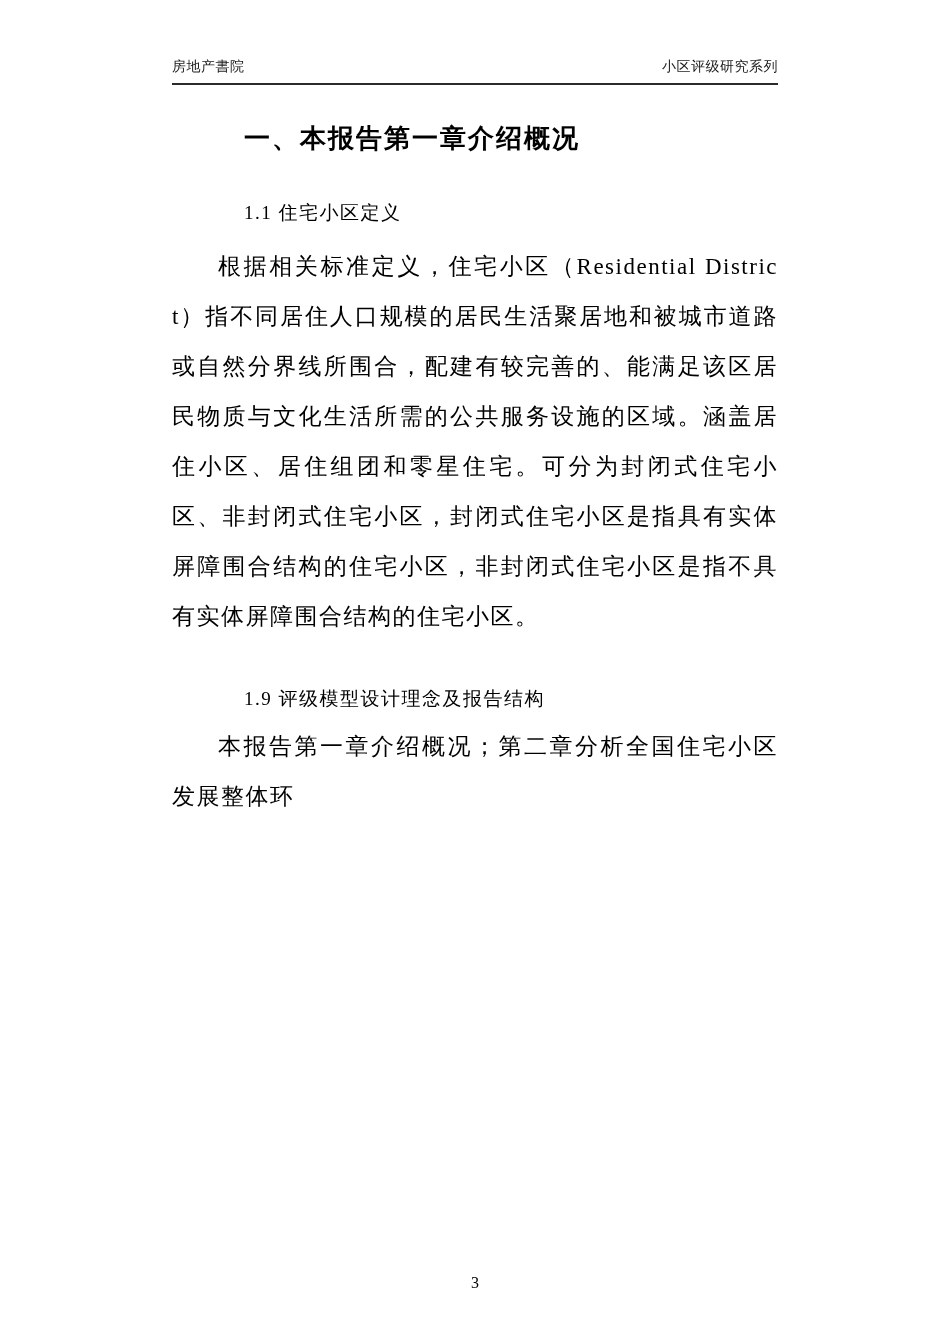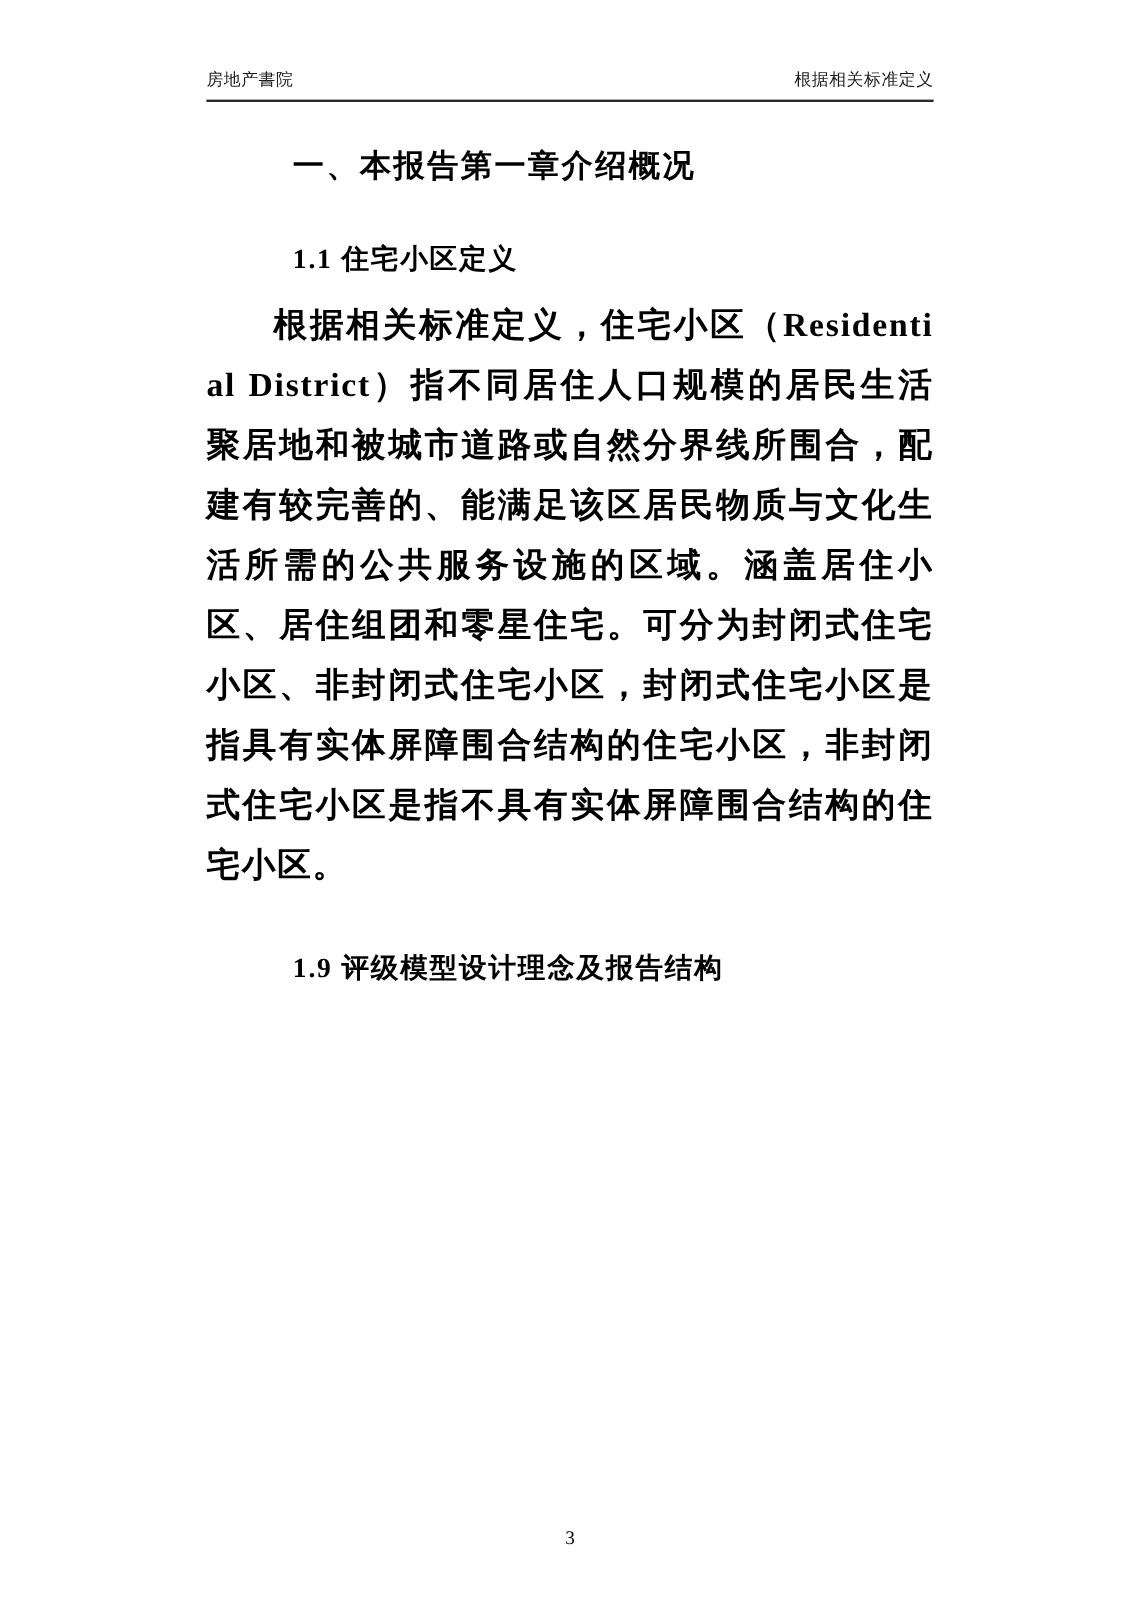--- a/index.html
+++ b/index.html
@@ -28,66 +28,66 @@
     border-bottom: 2px solid #2b2b2b;
   }
   .chapter-title {
     font-size: 26px;
     font-weight: bold;
     letter-spacing: 2px;
     margin-top: 36px;
     padding-left: 72px;
   }
   .section-heading {
-    font-size: 23px;
-    font-weight: bold;
+    font-size: 19px;
+    font-weight: normal;
     letter-spacing: 1.5px;
     margin-top: 44px;
     padding-left: 72px;
   }
   .body-paragraph {
-    font-size: 28px;
+    font-size: 23px;
     line-height: 50px;
     letter-spacing: 1.5px;
     text-align: justify;
     text-indent: 2em;
     margin-top: 16px;
     word-break: break-all;
-    font-weight: bold;
   }
   .body-paragraph.tight { margin-top: 10px; }
   .page-footer {
     position: absolute;
     left: 0;
     right: 0;
     bottom: 52px;
     text-align: center;
     font-size: 16px;
     color: #000000;
   }
 </style>
 </head>
 <body>
 
 <div class="page">
 
   <header class="page-header">
     <span>房地产書院</span>
-    <span>根据相关标准定义</span>
+    <span>小区评级研究系列</span>
   </header>
 
   <main>
 
     <h1 class="chapter-title">一、本报告第一章介绍概况</h1>
 
     <h2 class="section-heading">1.1 住宅小区定义</h2>
     <p class="body-paragraph">根据相关标准定义，住宅小区（Residential District）指不同居住人口规模的居民生活聚居地和被城市道路或自然分界线所围合，配建有较完善的、能满足该区居民物质与文化生活所需的公共服务设施的区域。涵盖居住小区、居住组团和零星住宅。可分为封闭式住宅小区、非封闭式住宅小区，封闭式住宅小区是指具有实体屏障围合结构的住宅小区，非封闭式住宅小区是指不具有实体屏障围合结构的住宅小区。</p>
 
 
     <h2 class="section-heading">1.9 评级模型设计理念及报告结构</h2>
+    <p class="body-paragraph tight">本报告第一章介绍概况；第二章分析全国住宅小区发展整体环</p>
 
   </main>
 
   <footer class="page-footer">
     <span>3</span>
   </footer>
 
 </div>
 
 </body></html>

